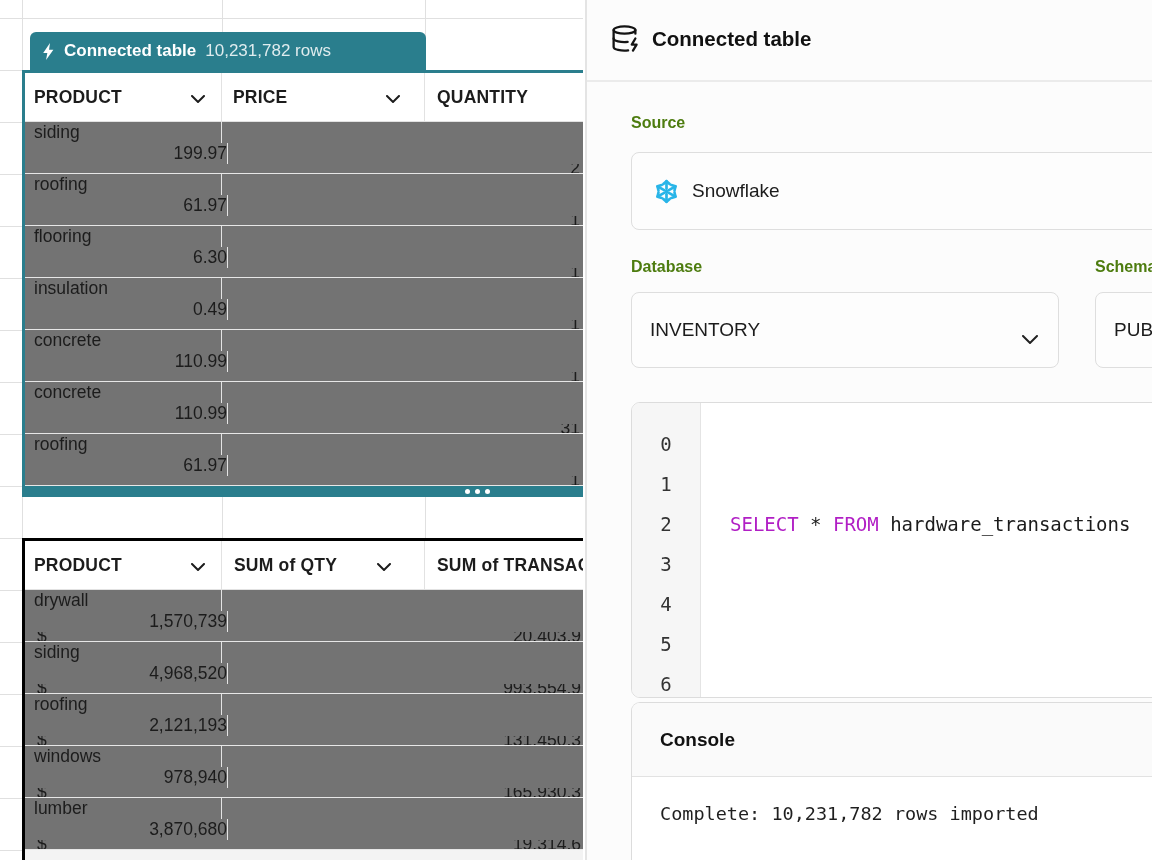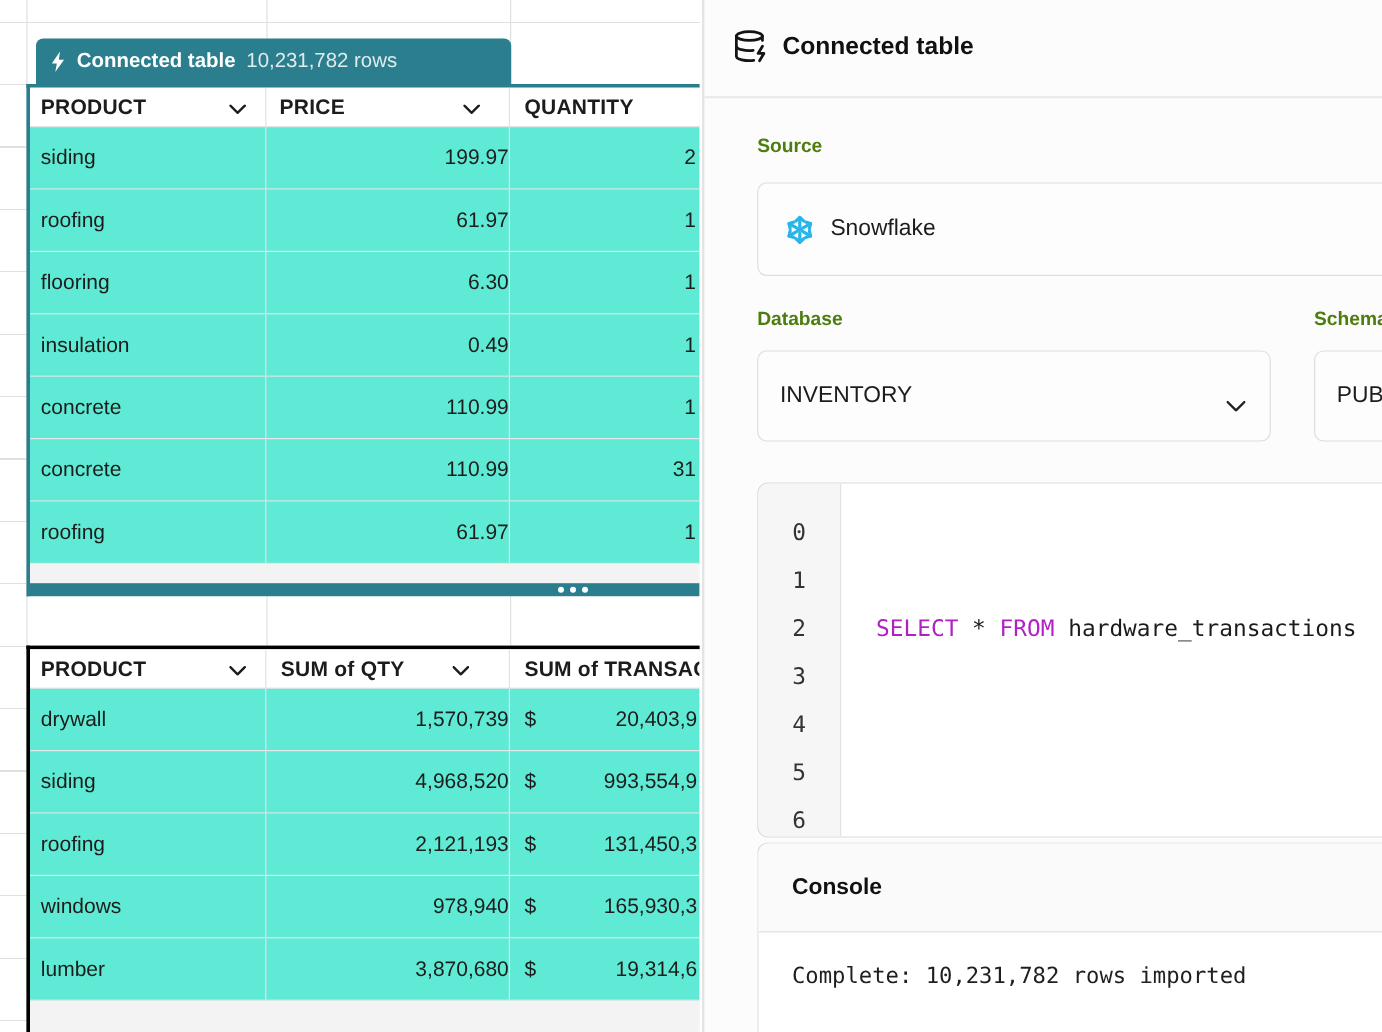--- a/index.html
+++ b/index.html
@@ -18,22 +18,22 @@
   .table-tab { position:absolute; left:30px; top:32px; width:396px; height:38px;
     background:#2a7e8d; border-radius:6px 6px 0 0; display:flex; align-items:center;
     padding:0 12px; gap:9px; color:#fff; }
   .table-tab .t-title { font-weight:700; font-size:17px; }
   .table-tab .t-badge { font-size:17px; color:rgba(255,255,255,.85);text-align:center; }
 
   
   .dtable { position:absolute; left:22px; width:561px; background:#f3f3f3; overflow:hidden; }
   .dtable.teal { top:70px; height:427px; border-left:3px solid #2a7e8d; border-top:3px solid #2a7e8d; }
   .dtable.black { top:538px; height:322px; border-left:3px solid #000; border-top:3px solid #000; }
-  .thead { display:flex; height:33px; background:#fff; border-bottom:1px solid #e2e2e2; }
-  .trow { display:flex; height:52px; background:#5eead4; border-bottom:1px solid #e7e7e7; }
+  .thead { display:flex; height:49px; background:#fff; border-bottom:1px solid #e2e2e2; }
+  .trow { display:flex; height:52px; background:#737373; border-bottom:1px solid #e7e7e7;flex-direction:column; }
   .trow:last-of-type { border-bottom:none; }
   .c1 { width:197px; } .c2 { width:203px;gap:35px; } .c3 { flex:1; }
   .hcell { display:flex; align-items:center; font-weight:700; font-size:17.5px;
     letter-spacing:.2px; border-right:1px solid #e2e2e2; overflow:hidden; white-space:nowrap; }
   .hcell.last { border-right:none; }
   .cell { display:flex; align-items:center; font-size:17.5px;
     border-right:1px solid #e4e4e4; overflow:hidden; white-space:nowrap; }
   .cell.last { border-right:none; }
   .pl { padding-left:9px; }
   .num { justify-content:flex-end; }

